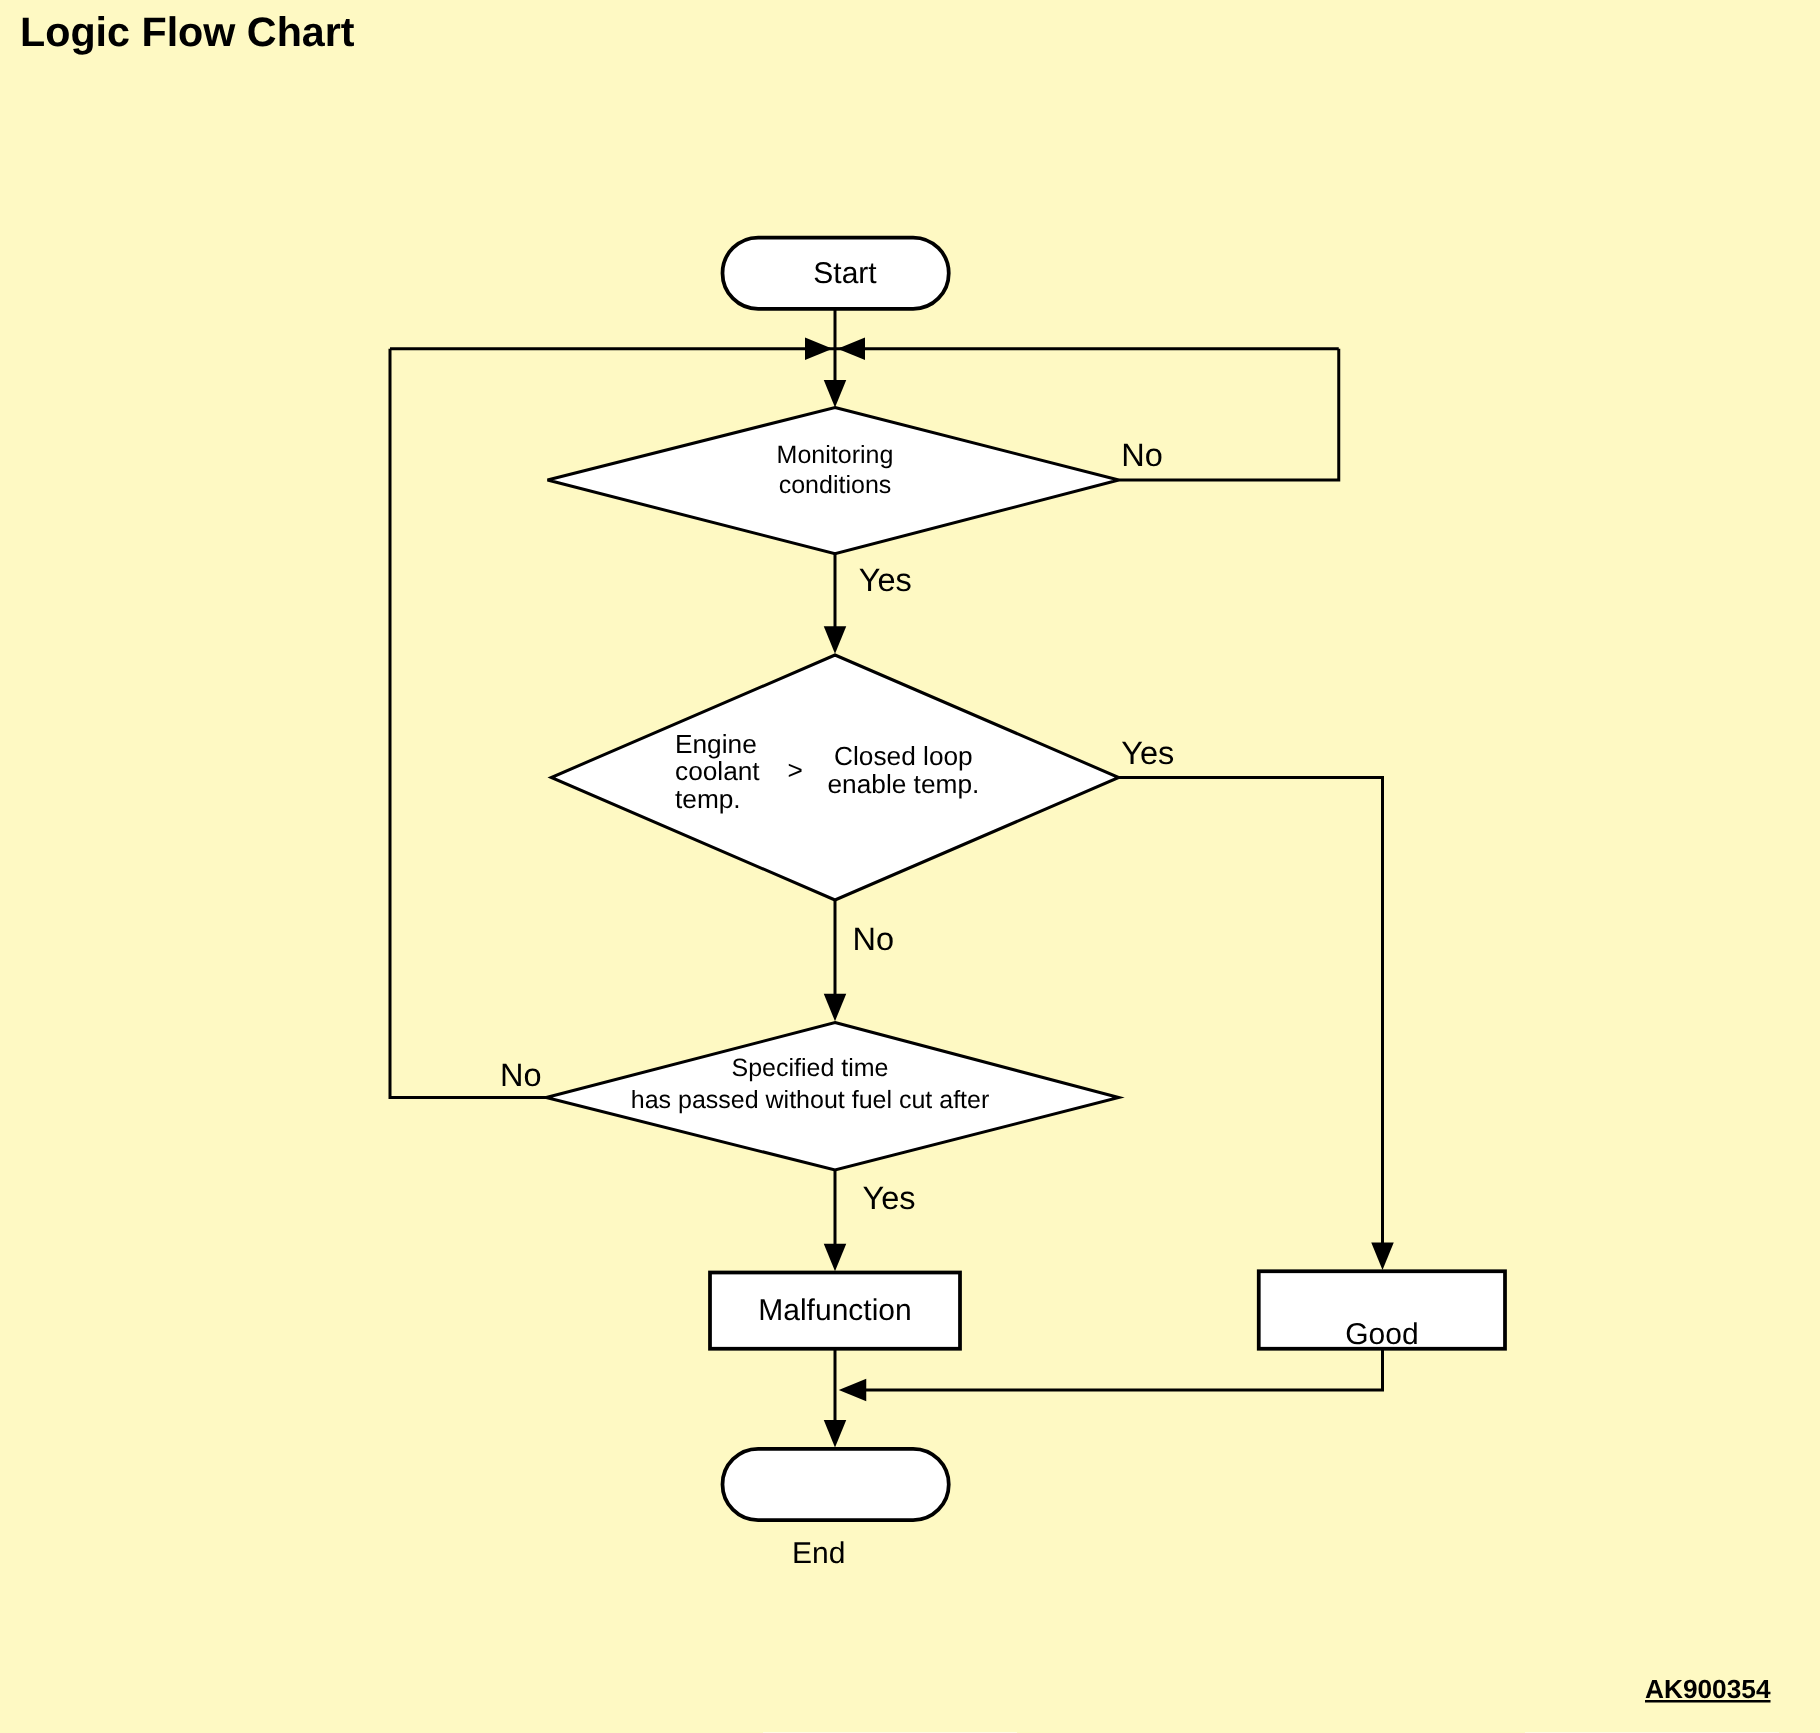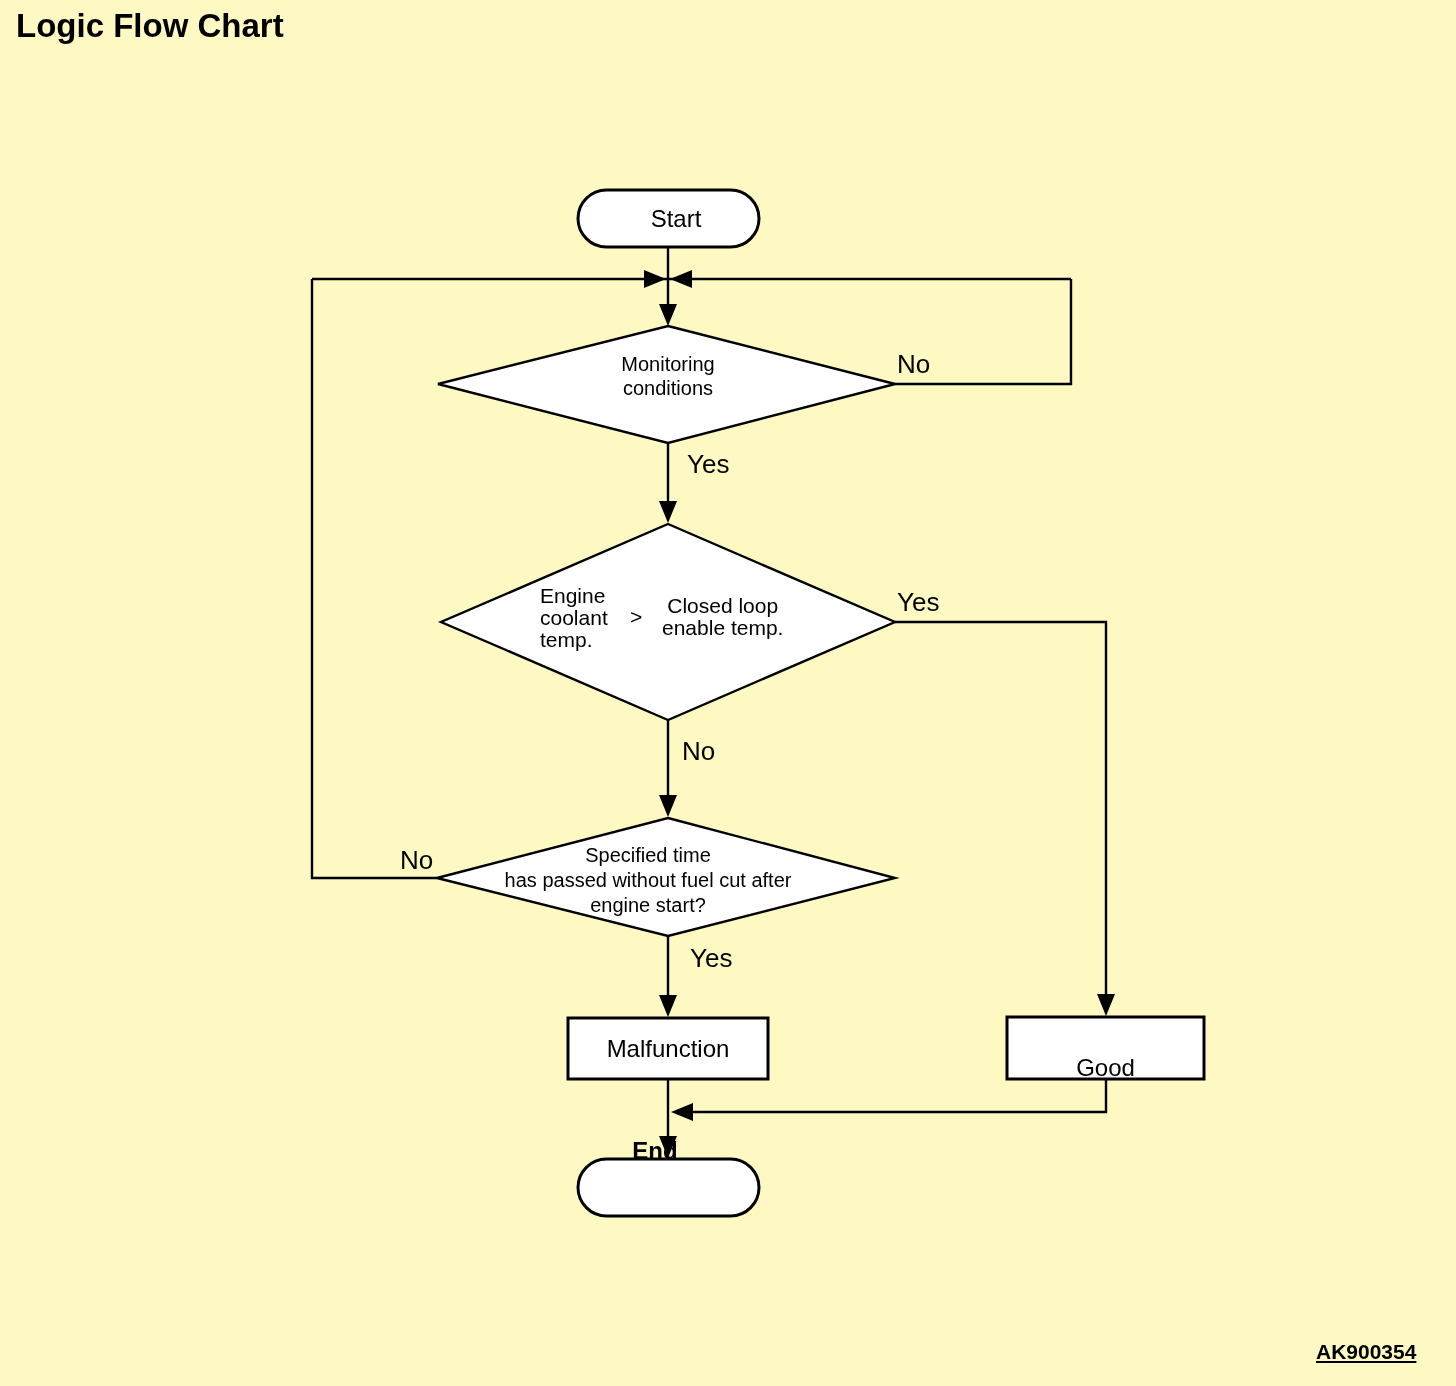--- a/index.html
+++ b/index.html
@@ -36,21 +36,21 @@
   }
   .node-label {
     display: flex;
     align-items: center;
     justify-content: center;
     font-size: 24px;
     text-align: center;
     white-space: nowrap;
   }
   .start-label  { left: 578px; top: 190px; width: 196px; height: 57px; }
-  .end-label    { left: 578px; top: 1122px; width: 154px; height: 57px; font-weight: bold; }
+  .end-label    { left: 578px; top: 1214px; width: 154px; height: 57px; }
   .malf-label   { left: 568px; top: 1018px; width: 200px; height: 61px; }
   .good-label   { left: 1007px; top: 1017px; width: 197px; height: 62px; margin-top: 20px; }
   .diamond-text {
     font-size: 20px;
     line-height: 25px;
     text-align: center;
   }
   .d1-text { left: 518px; top: 352px; width: 300px; line-height: 24px; }
   .d3-text { left: 448px; top: 843px; width: 400px; }
   .d2-left {
@@ -157,21 +157,20 @@
   <div class="abs d2-right">
     <div>Closed loop</div>
     <div>enable temp.</div>
   </div>
   <div class="abs edge-label lbl-yes2">Yes</div>
   <div class="abs edge-label lbl-no2">No</div>
 
   <div class="abs diamond-text d3-text">
     <div>Specified time</div>
     <div>has passed without fuel cut after</div>
-    <div>engine start?</div>
   </div>
   <div class="abs edge-label lbl-no3">No</div>
   <div class="abs edge-label lbl-yes3">Yes</div>
 
   <div class="abs node-label malf-label">Malfunction</div>
   <div class="abs node-label good-label">Good</div>
   <div class="abs node-label end-label">End</div>
 
   <div class="abs figure-code">AK900354</div>
 

